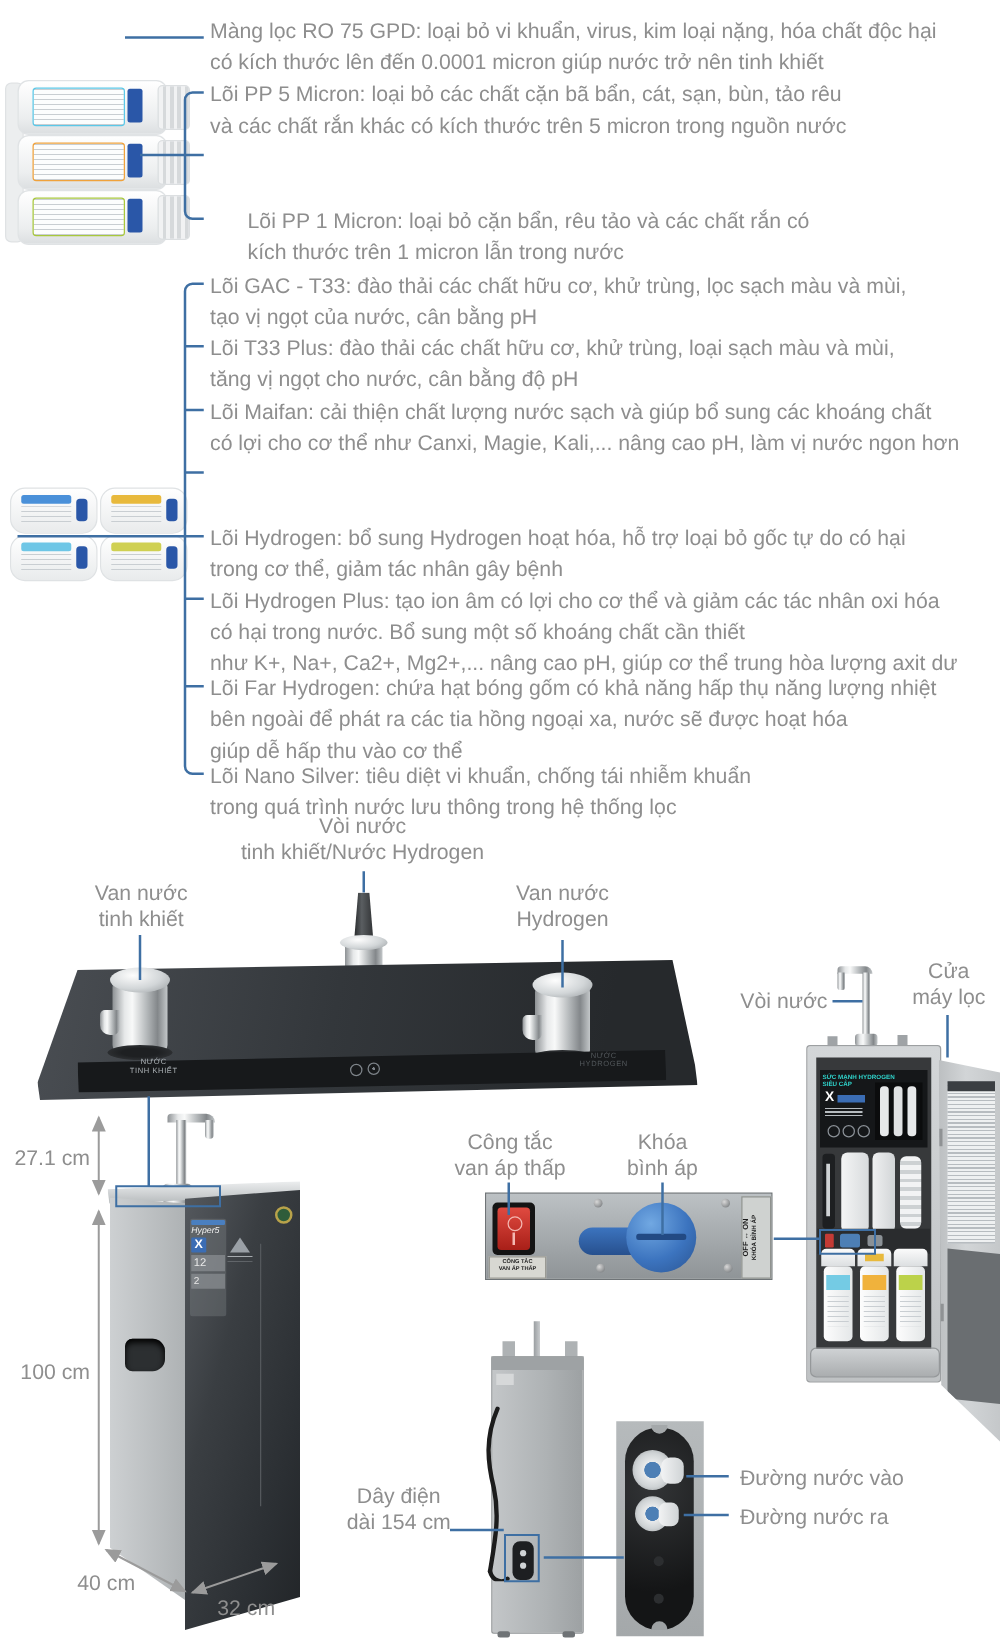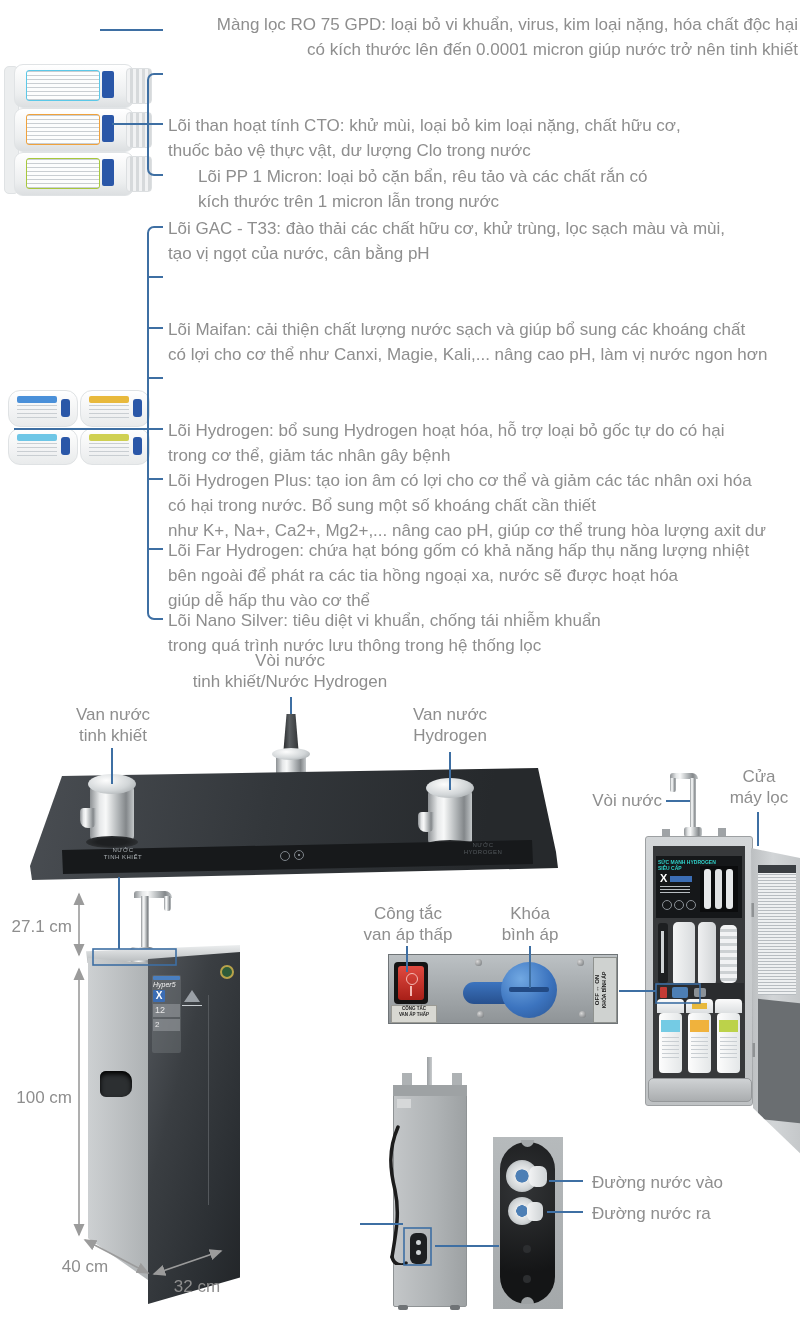--- a/index.html
+++ b/index.html
@@ -66,28 +66,30 @@
       <div class="abs tinylines" style="left:8px;top:14px;width:40px;height:14px;"></div>
       <div class="abs" style="left:52px;top:8px;width:9px;height:18px;background:#2a57a8;border-radius:3px;"></div>
     </div>
     <div class="abs" style="left:76px;top:40px;width:68px;height:35px;background:linear-gradient(180deg,#fff,#e9ebec);border:1px solid #dfe2e4;border-radius:12px;">
       <div class="abs" style="left:8px;top:5px;width:40px;height:7px;background:#cfd052;border-radius:2px;"></div>
       <div class="abs tinylines" style="left:8px;top:14px;width:40px;height:14px;"></div>
       <div class="abs" style="left:52px;top:8px;width:9px;height:18px;background:#2a57a8;border-radius:3px;"></div>
     </div>
   </div>
 
-  <div class="fitem" style="top:12px;text-align:right;">Màng lọc RO 75 GPD: loại bỏ vi khuẩn, virus, kim loại nặng, hóa chất độc hại
+  <div class="fitem" style="top:12px;">Màng lọc RO 75 GPD: loại bỏ vi khuẩn, virus, kim loại nặng, hóa chất độc hại
 có kích thước lên đến 0.0001 micron giúp nước trở nên tinh khiết</div>
-  <div class="fitem" style="top:113px;">Lõi than hoạt tính CTO: khử mùi, loại bỏ kim loại nặng, chất hữu cơ,
-thuốc bảo vệ thực vật, dư lượng Clo trong nước</div>
+  <div class="fitem" style="top:63px;">Lõi PP 5 Micron: loại bỏ các chất cặn bã bẩn, cát, sạn, bùn, tảo rêu
+và các chất rắn khác có kích thước trên 5 micron trong nguồn nước</div>
   <div class="fitem" style="top:164px;margin-left:30px;">Lõi PP 1 Micron: loại bỏ cặn bẩn, rêu tảo và các chất rắn có
 kích thước trên 1 micron lẫn trong nước</div>
   <div class="fitem" style="top:216px;">Lõi GAC - T33: đào thải các chất hữu cơ, khử trùng, lọc sạch màu và mùi,
 tạo vị ngọt của nước, cân bằng pH</div>
+  <div class="fitem" style="top:266px;">Lõi T33 Plus: đào thải các chất hữu cơ, khử trùng, loại sạch màu và mùi,
+tăng vị ngọt cho nước, cân bằng độ pH</div>
   <div class="fitem" style="top:317px;">Lõi Maifan: cải thiện chất lượng nước sạch và giúp bổ sung các khoáng chất
 có lợi cho cơ thể như Canxi, Magie, Kali,... nâng cao pH, làm vị nước ngon hơn</div>
   <div class="fitem" style="top:418px;">Lõi Hydrogen: bổ sung Hydrogen hoạt hóa, hỗ trợ loại bỏ gốc tự do có hại
 trong cơ thể, giảm tác nhân gây bệnh</div>
   <div class="fitem" style="top:468px;">Lõi Hydrogen Plus: tạo ion âm có lợi cho cơ thể và giảm các tác nhân oxi hóa
 có hại trong nước. Bổ sung một số khoáng chất cần thiết
 như K+, Na+, Ca2+, Mg2+,... nâng cao pH, giúp cơ thể trung hòa lượng axit dư</div>
   <div class="fitem" style="top:538px;">Lõi Far Hydrogen: chứa hạt bóng gốm có khả năng hấp thụ năng lượng nhiệt
 bên ngoài để phát ra các tia hồng ngoại xa, nước sẽ được hoạt hóa
 giúp dễ hấp thu vào cơ thể</div>
@@ -322,20 +324,22 @@
 tinh khiết</div>
   <div class="txt center" style="left:396px;top:704px;width:108px;">Van nước
 Hydrogen</div>
   <div class="txt right" style="left:578px;top:790px;width:84px;">Vòi nước</div>
   <div class="txt center" style="left:720px;top:766px;width:78px;">Cửa
 máy lọc</div>
   <div class="txt center" style="left:360px;top:903px;width:96px;">Công tắc
 van áp thấp</div>
   <div class="txt center" style="left:490px;top:903px;width:80px;">Khóa
 bình áp</div>
+  <div class="txt center" style="left:268px;top:1186px;width:102px;">Dây điện
+dài 154 cm</div>
   <div class="txt" style="left:592px;top:1172px;width:200px;">Đường nước vào</div>
   <div class="txt" style="left:592px;top:1203px;width:200px;">Đường nước ra</div>
   <div class="txt right" style="left:2px;top:916px;width:70px;">27.1 cm</div>
   <div class="txt right" style="left:2px;top:1087px;width:70px;">100 cm</div>
   <div class="txt center" style="left:50px;top:1256px;width:70px;">40 cm</div>
   <div class="txt center" style="left:162px;top:1276px;width:70px;">32 cm</div>
 
 </div>
 
 </body></html>

